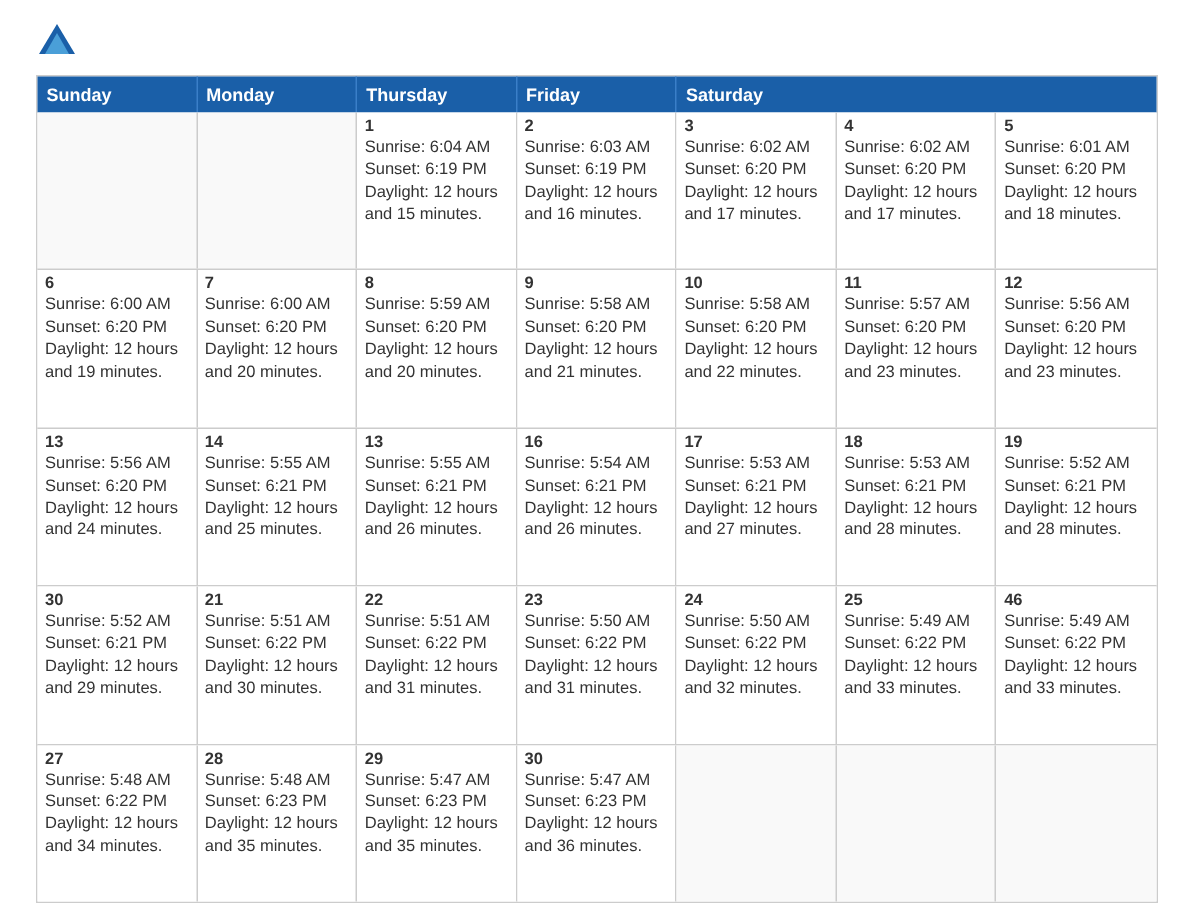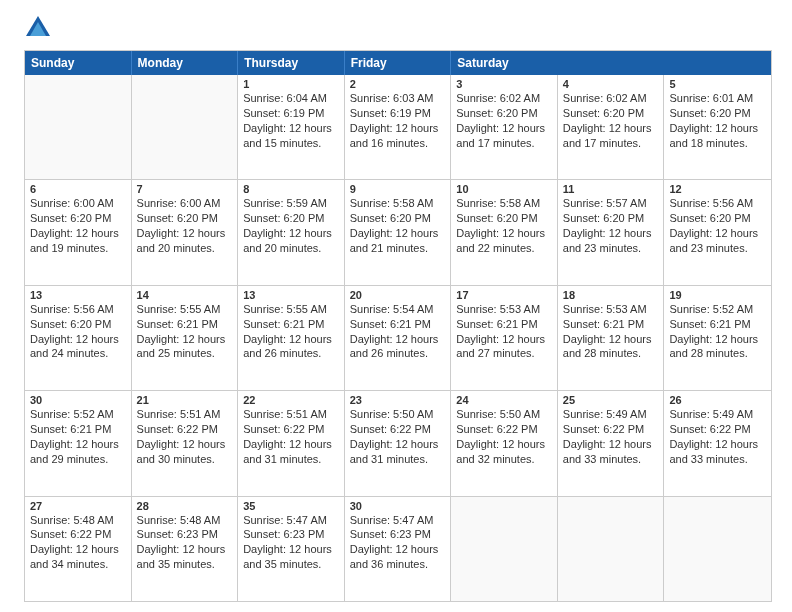--- a/index.html
+++ b/index.html
@@ -209,21 +209,21 @@
           </div>
           <div class="day-cell">
             <span class="day-number">14</span>
             <div class="day-info">Sunrise: 5:55 AM<br>Sunset: 6:21 PM<br>Daylight: 12 hours and 25 minutes.</div>
           </div>
           <div class="day-cell">
             <span class="day-number">13</span>
             <div class="day-info">Sunrise: 5:55 AM<br>Sunset: 6:21 PM<br>Daylight: 12 hours and 26 minutes.</div>
           </div>
           <div class="day-cell">
-            <span class="day-number">20</span>
+            <span class="day-number">16</span>
             <div class="day-info">Sunrise: 5:54 AM<br>Sunset: 6:21 PM<br>Daylight: 12 hours and 26 minutes.</div>
           </div>
           <div class="day-cell">
             <span class="day-number">17</span>
             <div class="day-info">Sunrise: 5:53 AM<br>Sunset: 6:21 PM<br>Daylight: 12 hours and 27 minutes.</div>
           </div>
           <div class="day-cell">
             <span class="day-number">18</span>
             <div class="day-info">Sunrise: 5:53 AM<br>Sunset: 6:21 PM<br>Daylight: 12 hours and 28 minutes.</div>
           </div>
@@ -251,35 +251,35 @@
           </div>
           <div class="day-cell">
             <span class="day-number">24</span>
             <div class="day-info">Sunrise: 5:50 AM<br>Sunset: 6:22 PM<br>Daylight: 12 hours and 32 minutes.</div>
           </div>
           <div class="day-cell">
             <span class="day-number">25</span>
             <div class="day-info">Sunrise: 5:49 AM<br>Sunset: 6:22 PM<br>Daylight: 12 hours and 33 minutes.</div>
           </div>
           <div class="day-cell">
-            <span class="day-number">26</span>
+            <span class="day-number">46</span>
             <div class="day-info">Sunrise: 5:49 AM<br>Sunset: 6:22 PM<br>Daylight: 12 hours and 33 minutes.</div>
           </div>
         </div>
         <div class="week-row">
           <div class="day-cell">
             <span class="day-number">27</span>
             <div class="day-info">Sunrise: 5:48 AM<br>Sunset: 6:22 PM<br>Daylight: 12 hours and 34 minutes.</div>
           </div>
           <div class="day-cell">
             <span class="day-number">28</span>
             <div class="day-info">Sunrise: 5:48 AM<br>Sunset: 6:23 PM<br>Daylight: 12 hours and 35 minutes.</div>
           </div>
           <div class="day-cell">
-            <span class="day-number">35</span>
+            <span class="day-number">29</span>
             <div class="day-info">Sunrise: 5:47 AM<br>Sunset: 6:23 PM<br>Daylight: 12 hours and 35 minutes.</div>
           </div>
           <div class="day-cell">
             <span class="day-number">30</span>
             <div class="day-info">Sunrise: 5:47 AM<br>Sunset: 6:23 PM<br>Daylight: 12 hours and 36 minutes.</div>
           </div>
           <div class="day-cell empty"></div>
           <div class="day-cell empty"></div>
           <div class="day-cell empty"></div>
         </div>

